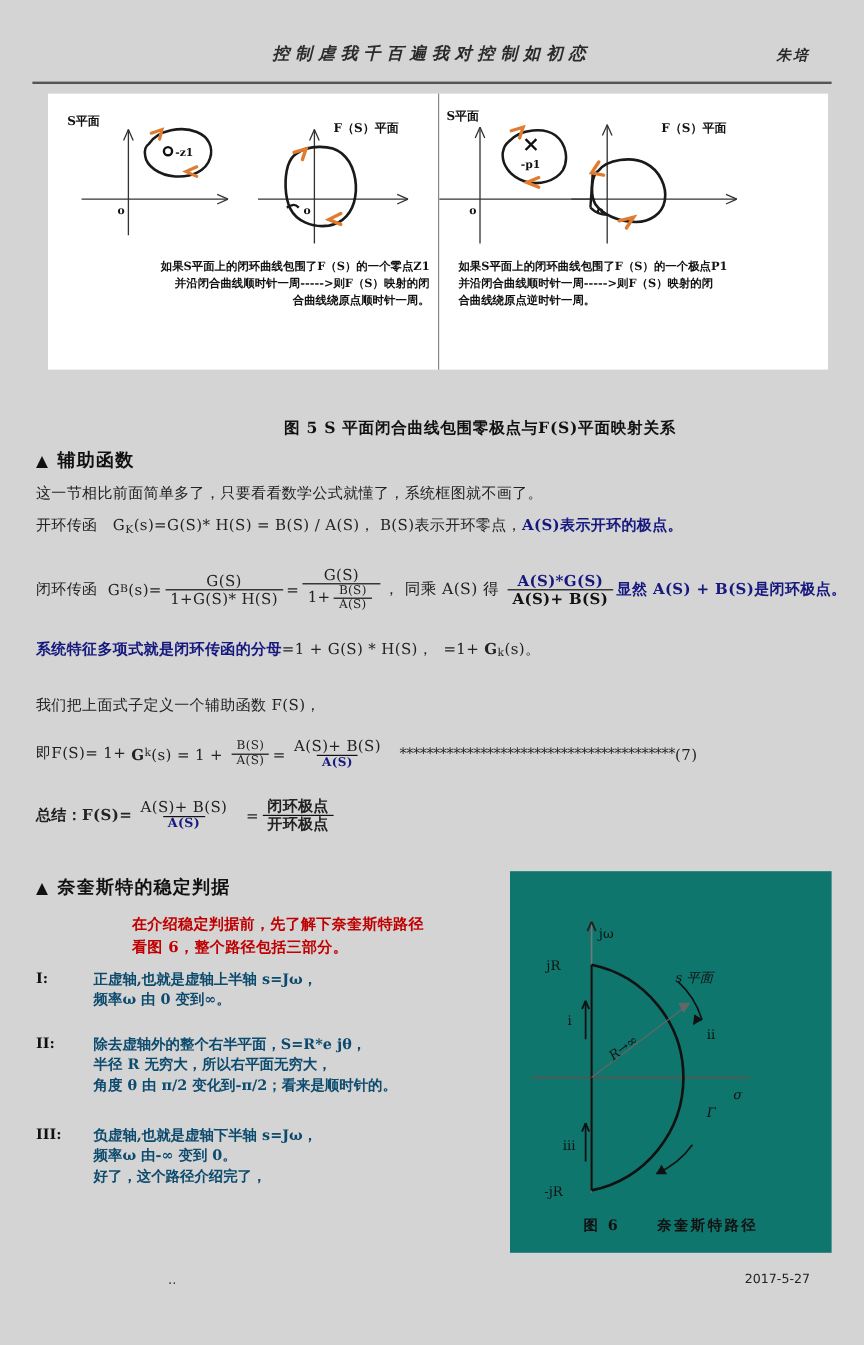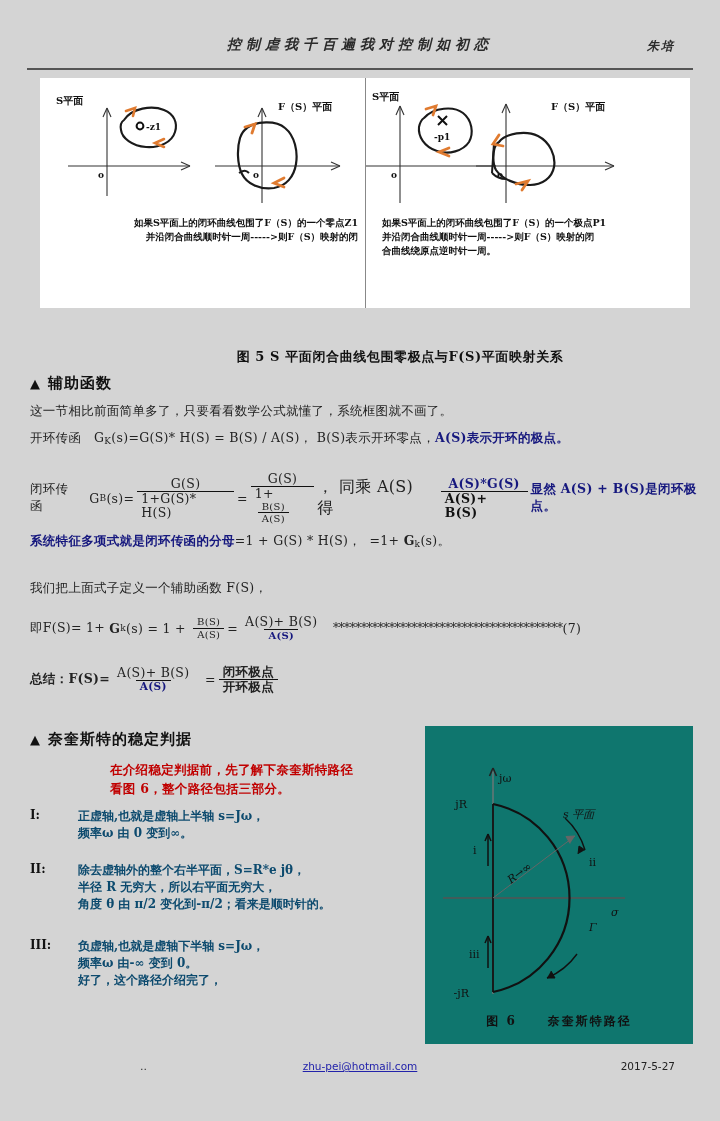--- a/index.html
+++ b/index.html
@@ -89,21 +89,21 @@
   
   .eq{display:inline-flex;align-items:center;}
   .frac{
     display:inline-flex;flex-direction:column;align-items:center;
     vertical-align:middle;margin:0 3px;line-height:1.12;
   }
   .frac .num{padding:0 4px;font-size:12.5px;}
   .frac .den{padding:0 4px;font-size:12.5px;border-top:1.4px solid #111;}
   .frac.sm .num,.frac.sm .den{font-size:10px;}
   .sub{font-size:9px;vertical-align:-2px;}
-  .smallcap{font-size:16px;}
+  .smallcap{font-size:13px;}
 
   .stars{letter-spacing:-0.4px;font-size:12px;}
 
   
   .fig6-box{
     position:absolute;left:425px;top:726px;width:268px;height:318px;
     background:#0f766e;
   }
   .fig6-cap{
     position:absolute;left:0;bottom:14px;width:268px;text-align:center;
@@ -178,20 +178,21 @@
 
         <path d="M205 49 l10 -3 l-3 9" fill="none" stroke="#e07b30" stroke-width="2.8" stroke-linecap="round"></path>
         <path d="M244 100 l-10 5 l10 4" fill="none" stroke="#e07b30" stroke-width="2.8" stroke-linecap="round"></path>
 
         <text class="plane-lbl" x="16" y="26">S平面</text>
         <text class="plane-lbl" x="238" y="32">F（S）平面</text>
       </svg>
       <div class="fig-cap-txt">
         <div>如果S平面上的闭环曲线包围了F（S）的一个零点Z1</div>
         <div>并沿闭合曲线顺时针一周-----&gt;则F（S）映射的闭</div>
+        <div>合曲线绕原点顺时针一周。</div>
       </div>
     </div>
 
     <div class="fig5-half fig5-right">
       <svg class="fig5-svg" width="325" height="135" viewBox="0 0 325 135">
 
         <line x1="0" y1="88" x2="130" y2="88" stroke="#333" stroke-width="1.1"></line>
         <line x1="34" y1="125" x2="34" y2="28" stroke="#333" stroke-width="1.1"></line>
         <path d="M34 28 l-4 9 M34 28 l4 9" stroke="#333" stroke-width="1.1" fill="none"></path>
         <text class="plane-lbl-sm" x="25" y="100">o</text>
@@ -368,17 +369,16 @@
       <text class="mlbl-i" x="86" y="158" transform="rotate(-37 86 158)">R→∞</text>
       <text class="mlbl-i" x="164" y="205">Γ</text>
     </svg>
     <div class="fig6-cap">
       <span>图 6</span>&nbsp;&nbsp;&nbsp;&nbsp;&nbsp;<span>奈奎斯特路径</span>
     </div>
   </div>
 
   <div class="footer">
     <div class="ft-dots">..</div>
-    <div class="ft-mail">zhu-pei@hotmail.com</div>
     <div class="ft-date">2017-5-27</div>
   </div>
 
 </div>
 
 </body></html>

